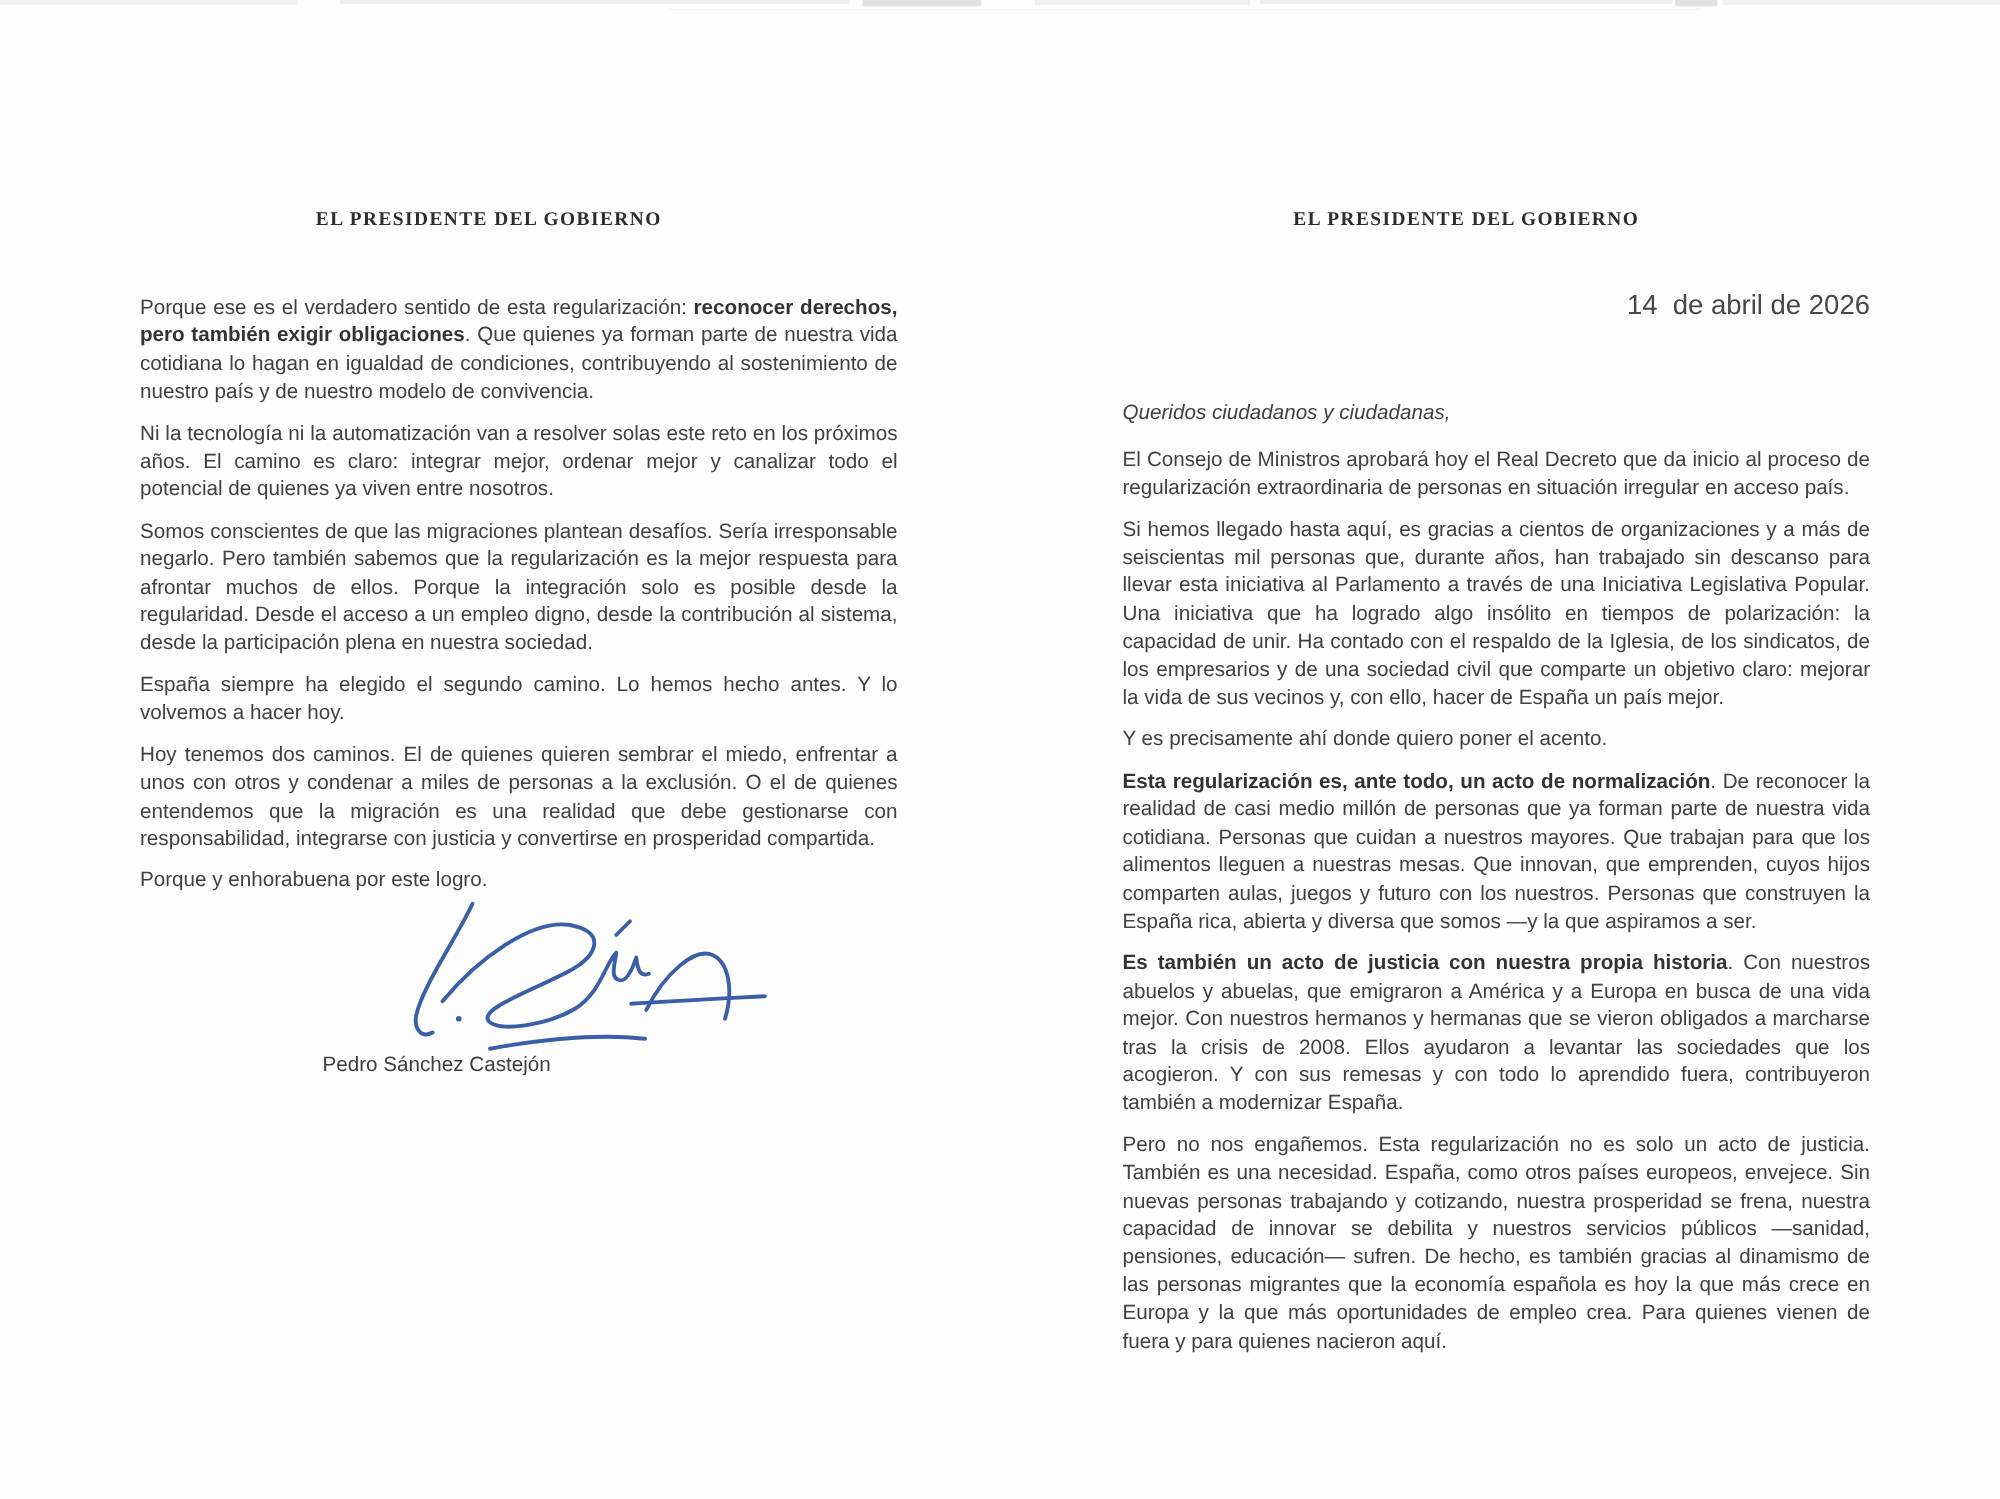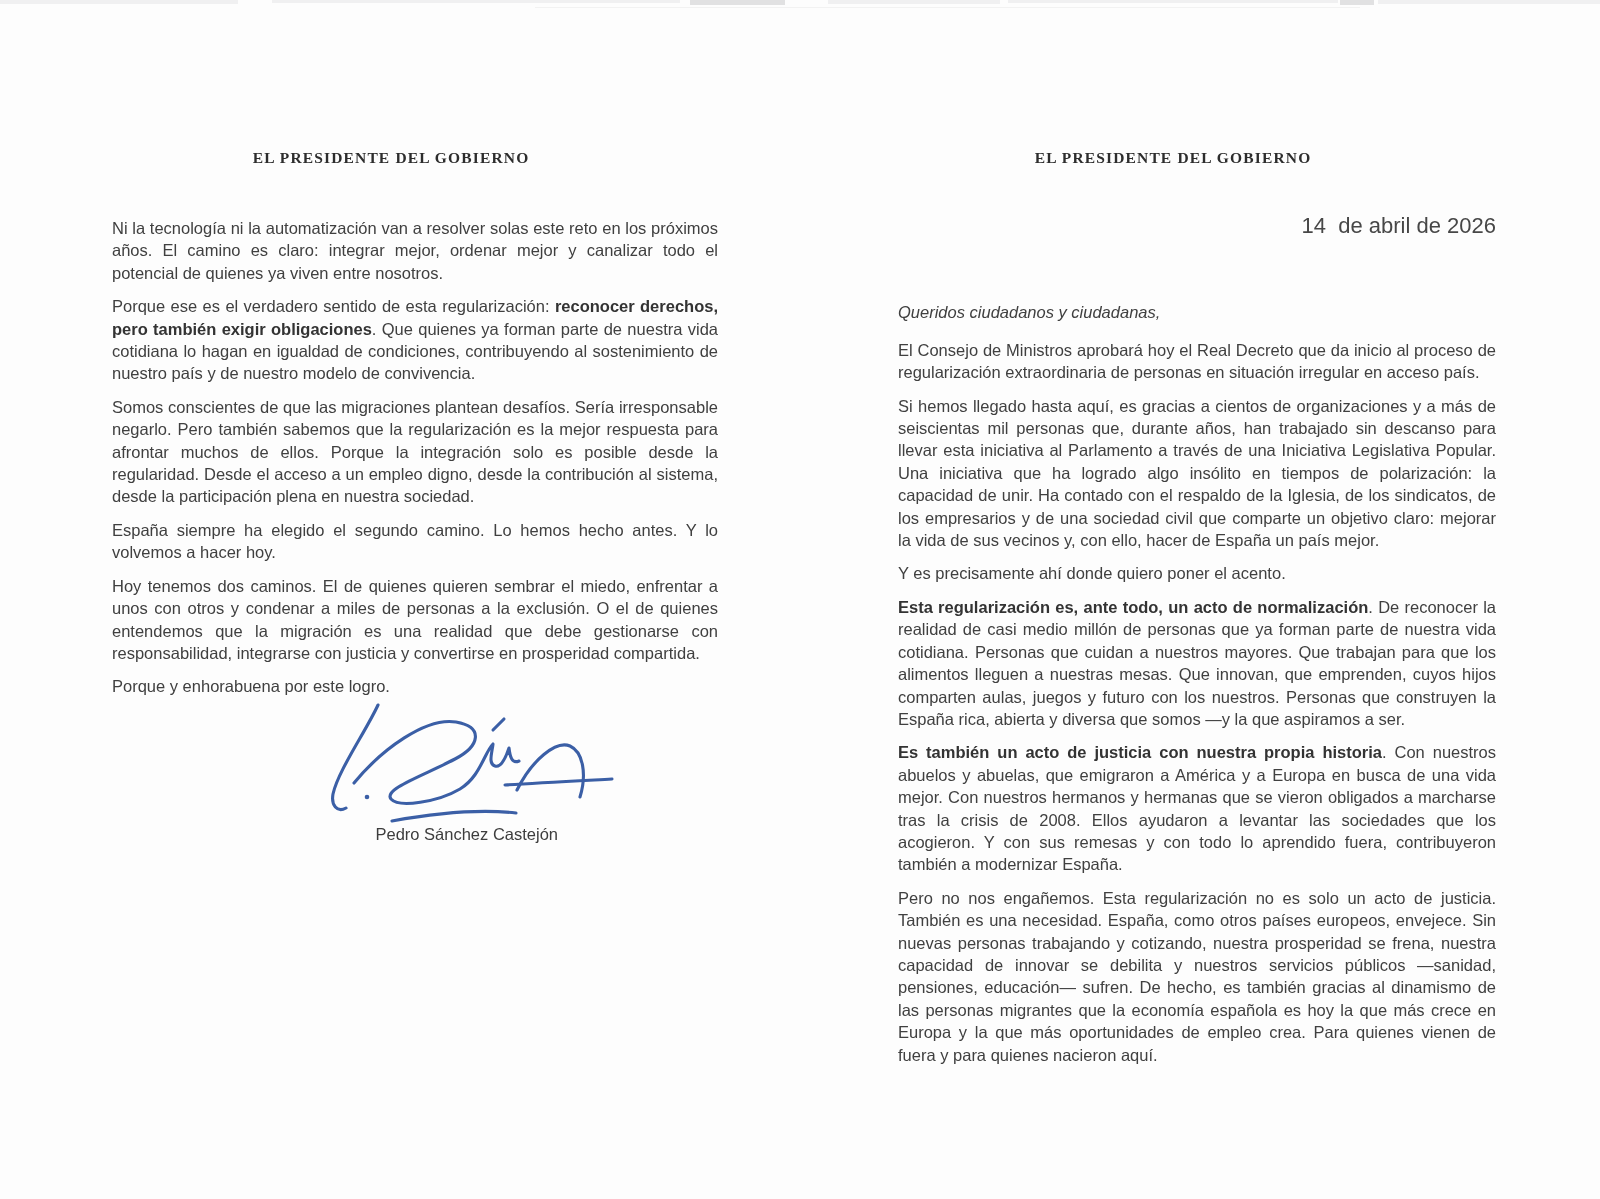--- a/index.html
+++ b/index.html
@@ -15,21 +15,21 @@
 
   .page{position:absolute;top:148px;color:#404040;}
   .page-left{left:112px;width:606px;}
   .page-right{left:898px;width:598px;}
 
   .letterhead{
     font-family:"Liberation Serif", serif;
     font-weight:bold;font-size:15.5px;letter-spacing:1.15px;
     color:#2d2d2d;text-align:center;
     transform:translateX(-24px);
-    margin:0 0 50px 0;line-height:19px;
+    margin:18px 0 50px 0;line-height:19px;
   }
   .page-right .letterhead{margin-bottom:48px;}
 
   .body-text p, p.para{
     margin:0 0 11px 0;
     font-size:16.5px;line-height:22.4px;
     text-align:justify;color:#404040;
   }
   .b{font-weight:bold;color:#333;}
 
@@ -40,41 +40,41 @@
   .salutation{
     font-size:16.5px;line-height:22.4px;margin:0 0 15px 0;color:#404040;
     text-align:left;
     font-style:italic;
   }
 
   .signature-block{position:relative;height:150px;margin-top:0;}
   .signature-svg{position:absolute;left:196px;top:-8px;}
   .signature-name{
     position:absolute;left:146px;top:116px;width:300px;
-    text-align:right;font-size:16.5px;color:#3d3d3d;
+    text-align:left;font-size:16.5px;color:#3d3d3d;
   }
 </style>
 </head>
 <body>
 
 <div class="artifact" style="left:0;width:238px;height:4px;"></div>
 <div class="artifact" style="left:272px;width:408px;height:3px;"></div>
 <div class="artifact dark" style="left:690px;width:95px;height:5px;"></div>
 <div class="artifact" style="left:828px;width:172px;height:4px;"></div>
 <div class="artifact" style="left:1008px;width:330px;height:3px;"></div>
 <div class="artifact dark" style="left:1340px;width:34px;height:5px;"></div>
 <div class="artifact" style="left:1378px;width:222px;height:4px;"></div>
 <div class="hairline" style="left:535px;top:7px;width:825px;height:1px;"></div>
 
 <div class="page page-left">
   <div class="letterhead">EL PRESIDENTE DEL GOBIERNO</div>
 
   <div class="body-text">
+      <p class="para"><span>Porque ese es el verdadero sentido de esta regularización: </span><span class="b">reconocer derechos, pero también exigir obligaciones</span><span>. Que quienes ya forman parte de nuestra vida cotidiana lo hagan en igualdad de condiciones, contribuyendo al sostenimiento de nuestro país y de nuestro modelo de convivencia.</span></p>
       <p class="para"><span>Ni la tecnología ni la automatización van a resolver solas este reto en los próximos años. El camino es claro: integrar mejor, ordenar mejor y canalizar todo el potencial de quienes ya viven entre nosotros.</span></p>
-      <p class="para"><span>Porque ese es el verdadero sentido de esta regularización: </span><span class="b">reconocer derechos, pero también exigir obligaciones</span><span>. Que quienes ya forman parte de nuestra vida cotidiana lo hagan en igualdad de condiciones, contribuyendo al sostenimiento de nuestro país y de nuestro modelo de convivencia.</span></p>
       <p class="para"><span>Somos conscientes de que las migraciones plantean desafíos. Sería irresponsable negarlo. Pero también sabemos que la regularización es la mejor respuesta para afrontar muchos de ellos. Porque la integración solo es posible desde la regularidad. Desde el acceso a un empleo digno, desde la contribución al sistema, desde la participación plena en nuestra sociedad.</span></p>
       <p class="para"><span>España siempre ha elegido el segundo camino. Lo hemos hecho antes. Y lo volvemos a hacer hoy.</span></p>
       <p class="para"><span>Hoy tenemos dos caminos. El de quienes quieren sembrar el miedo, enfrentar a unos con otros y condenar a miles de personas a la exclusión. O el de quienes entendemos que la migración es una realidad que debe gestionarse con responsabilidad, integrarse con justicia y convertirse en prosperidad compartida.</span></p>
       <p class="para"><span>Porque y enhorabuena por este logro.</span></p>
     </div>
 
   <div class="signature-block">
     <svg class="signature-svg" width="306" height="128" viewBox="0 0 306 128">
       <g fill="none" stroke-width="3.1" stroke-linecap="round" stroke-linejoin="round" stroke="#3b5fa6">
 

